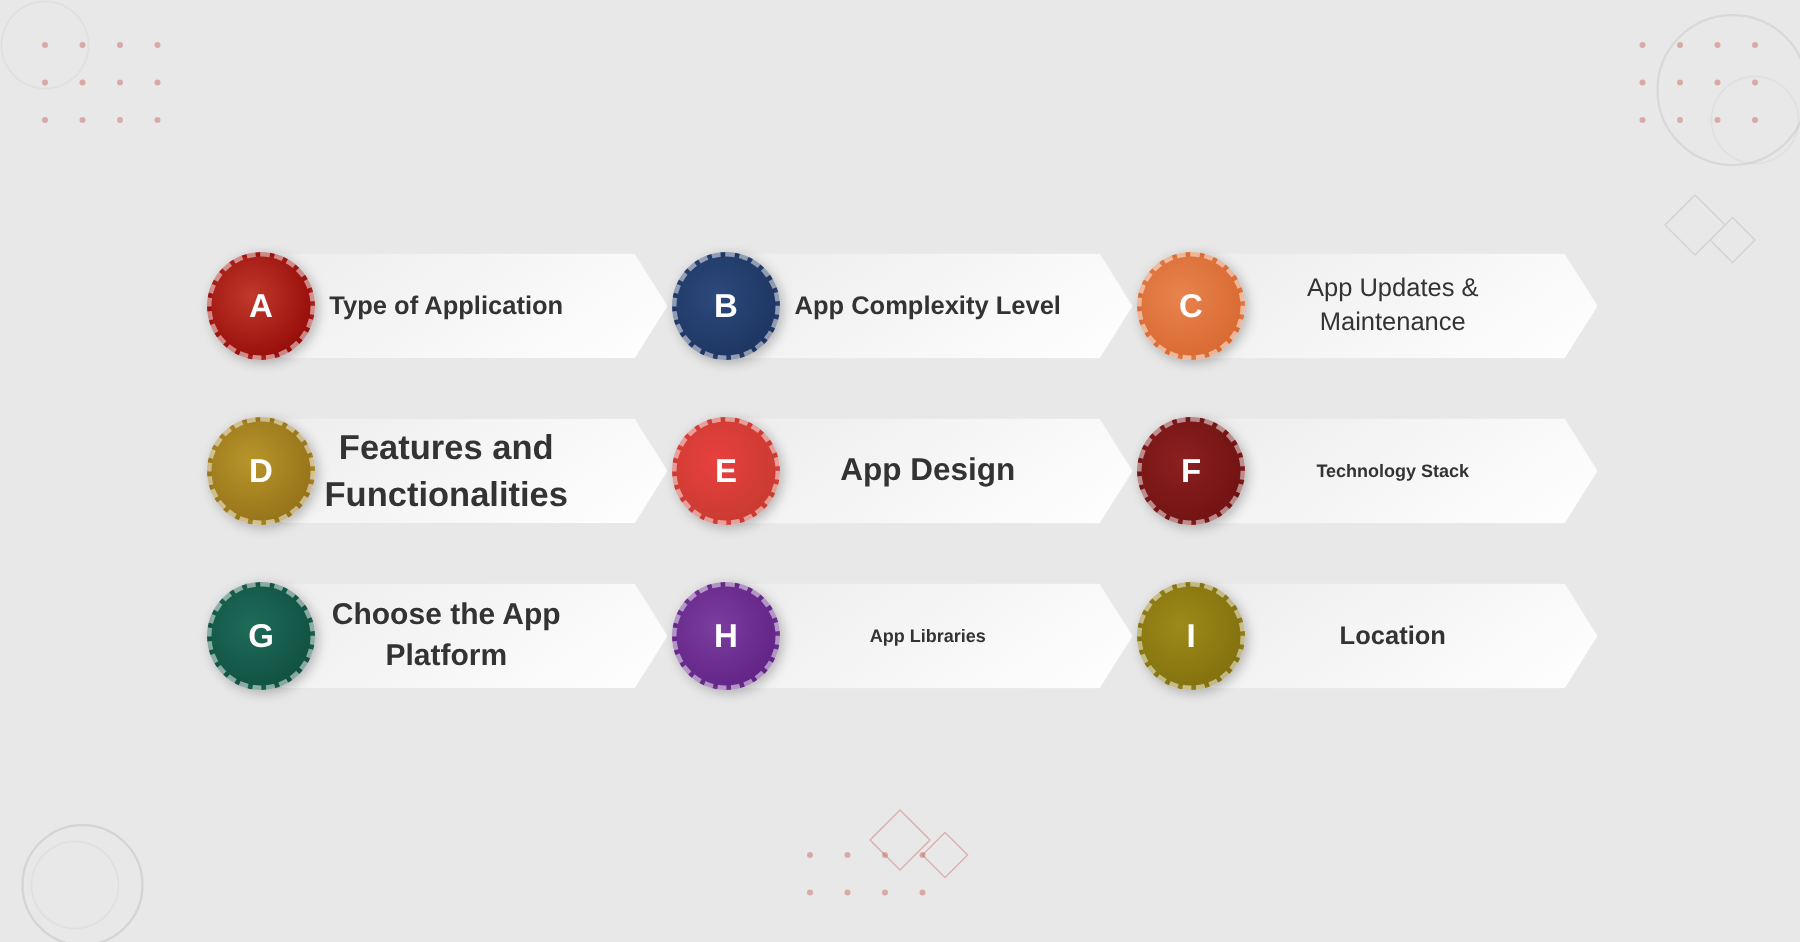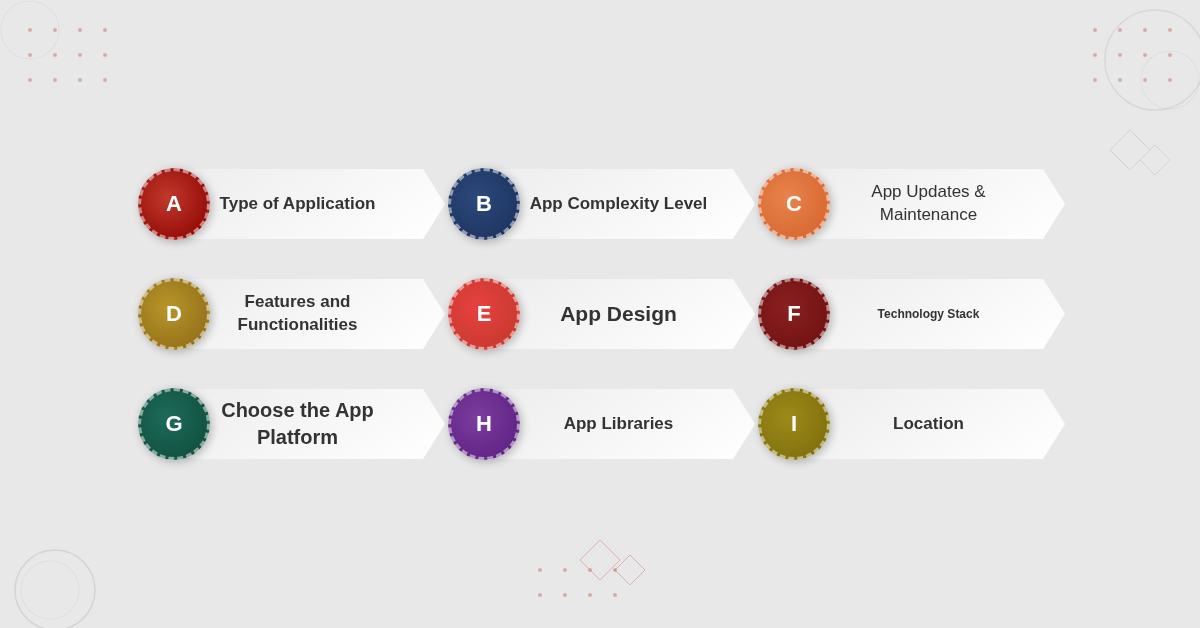--- a/index.html
+++ b/index.html
@@ -191,21 +191,21 @@
         <div class="pill-inner" style="background: linear-gradient(145deg, rgb(236, 236, 236), rgb(255, 255, 255)); box-shadow: rgba(0, 0, 0, 0.13) 5px 5px 15px, rgba(255, 255, 255, 0.85) -3px -3px 10px; height: 70px; display: flex; align-items: center; justify-content: center; min-width: 285px; clip-path: polygon(22px 0%, calc(100% - 22px) 0%, 100% 50%, calc(100% - 22px) 100%, 22px 100%, 0% 50%); border-radius: 0px; padding-left: 52px; padding-right: 40px;">
           <span class="pill-label" style="font-size: 17px; font-weight: 400; color: rgb(51, 51, 51); text-align: center; line-height: 1.35; white-space: pre-line;">App Updates &amp;
 Maintenance</span>
         </div>
       </div>
     </div>
     <div class="row">
       <div class="arrow-wrapper" style="position: relative; display: flex; align-items: center;">
         <div class="circle-badge badge-d" style="position: absolute; left: -22px; z-index: 10;">D</div>
         <div class="pill-inner first-pill" style="background: linear-gradient(145deg, rgb(236, 236, 236), rgb(255, 255, 255)); box-shadow: rgba(0, 0, 0, 0.13) 5px 5px 15px, rgba(255, 255, 255, 0.85) -3px -3px 10px; height: 70px; display: flex; align-items: center; justify-content: center; min-width: 285px; clip-path: polygon(0% 0%, calc(100% - 22px) 0%, 100% 50%, calc(100% - 22px) 100%, 0% 100%); border-radius: 35px 0px 0px 35px; padding-left: 30px; padding-right: 40px;">
-          <span class="pill-label" style="font-size: 17px; font-weight: 600; color: rgb(51, 51, 51); text-align: center; line-height: 1.35; white-space: pre-line;">Features and
+          <span class="pill-label" style="font-size: 23px; font-weight: 600; color: rgb(51, 51, 51); text-align: center; line-height: 1.35; white-space: pre-line;">Features and
 Functionalities</span>
         </div>
       </div>
       <div class="arrow-wrapper" style="position: relative; display: flex; align-items: center; margin-left: 25px;">
         <div class="circle-badge badge-e" style="position: absolute; left: -22px; z-index: 10;">E</div>
         <div class="pill-inner" style="background: linear-gradient(145deg, rgb(236, 236, 236), rgb(255, 255, 255)); box-shadow: rgba(0, 0, 0, 0.13) 5px 5px 15px, rgba(255, 255, 255, 0.85) -3px -3px 10px; height: 70px; display: flex; align-items: center; justify-content: center; min-width: 285px; clip-path: polygon(22px 0%, calc(100% - 22px) 0%, 100% 50%, calc(100% - 22px) 100%, 22px 100%, 0% 50%); border-radius: 0px; padding-left: 52px; padding-right: 40px;">
           <span class="pill-label" style="font-size: 21px; font-weight: 600; color: rgb(51, 51, 51); text-align: center; line-height: 1.35; white-space: pre-line;">App Design</span>
         </div>
       </div>
       <div class="arrow-wrapper" style="position: relative; display: flex; align-items: center; margin-left: 25px;">
@@ -219,21 +219,21 @@
       <div class="arrow-wrapper" style="position: relative; display: flex; align-items: center;">
         <div class="circle-badge badge-g" style="position: absolute; left: -22px; z-index: 10;">G</div>
         <div class="pill-inner first-pill" style="background: linear-gradient(145deg, rgb(236, 236, 236), rgb(255, 255, 255)); box-shadow: rgba(0, 0, 0, 0.13) 5px 5px 15px, rgba(255, 255, 255, 0.85) -3px -3px 10px; height: 70px; display: flex; align-items: center; justify-content: center; min-width: 285px; clip-path: polygon(0% 0%, calc(100% - 22px) 0%, 100% 50%, calc(100% - 22px) 100%, 0% 100%); border-radius: 35px 0px 0px 35px; padding-left: 30px; padding-right: 40px;">
           <span class="pill-label" style="font-size: 20px; font-weight: 600; color: rgb(51, 51, 51); text-align: center; line-height: 1.35; white-space: pre-line;">Choose the App
 Platform</span>
         </div>
       </div>
       <div class="arrow-wrapper" style="position: relative; display: flex; align-items: center; margin-left: 25px;">
         <div class="circle-badge badge-h" style="position: absolute; left: -22px; z-index: 10;">H</div>
         <div class="pill-inner" style="background: linear-gradient(145deg, rgb(236, 236, 236), rgb(255, 255, 255)); box-shadow: rgba(0, 0, 0, 0.13) 5px 5px 15px, rgba(255, 255, 255, 0.85) -3px -3px 10px; height: 70px; display: flex; align-items: center; justify-content: center; min-width: 285px; clip-path: polygon(22px 0%, calc(100% - 22px) 0%, 100% 50%, calc(100% - 22px) 100%, 22px 100%, 0% 50%); border-radius: 0px; padding-left: 52px; padding-right: 40px;">
-          <span class="pill-label" style="font-size: 17px; font-weight: 600; color: rgb(51, 51, 51); line-height: 1.35; white-space: pre-line;">App Libraries</span>
+          <span class="pill-label" style="font-size: 12px; font-weight: 600; color: rgb(51, 51, 51); line-height: 1.35; white-space: pre-line;">App Libraries</span>
         </div>
       </div>
       <div class="arrow-wrapper" style="position: relative; display: flex; align-items: center; margin-left: 25px;">
         <div class="circle-badge badge-i" style="position: absolute; left: -22px; z-index: 10;">I</div>
         <div class="pill-inner" style="background: linear-gradient(145deg, rgb(236, 236, 236), rgb(255, 255, 255)); box-shadow: rgba(0, 0, 0, 0.13) 5px 5px 15px, rgba(255, 255, 255, 0.85) -3px -3px 10px; height: 70px; display: flex; align-items: center; justify-content: center; min-width: 285px; clip-path: polygon(22px 0%, calc(100% - 22px) 0%, 100% 50%, calc(100% - 22px) 100%, 22px 100%, 0% 50%); border-radius: 0px; padding-left: 52px; padding-right: 40px;">
           <span class="pill-label" style="font-size: 17px; font-weight: 600; color: rgb(51, 51, 51); text-align: left; line-height: 1.35; white-space: pre-line;">Location</span>
         </div>
       </div>
     </div>
   </div>

